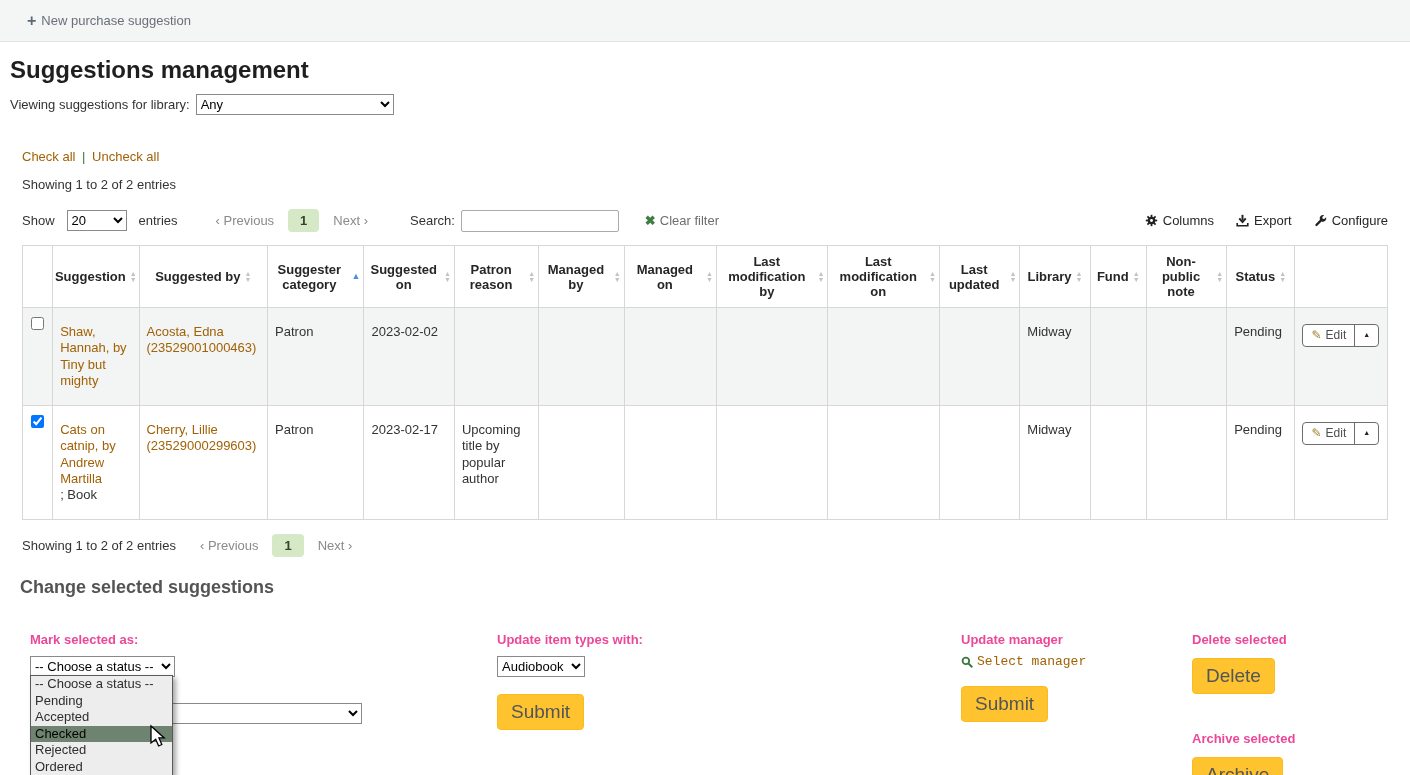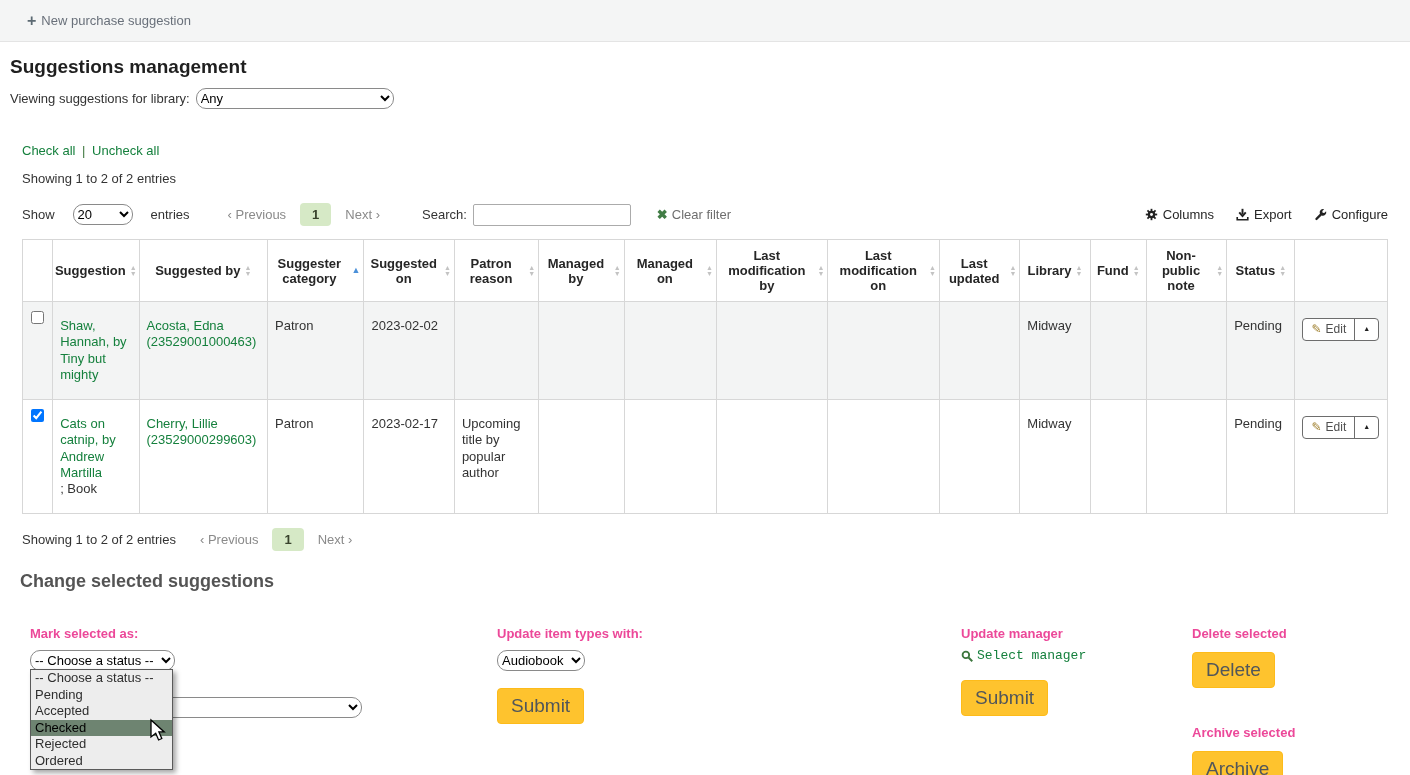--- a/index.html
+++ b/index.html
@@ -6,41 +6,41 @@
   html, body { width: 1410px; height: 775px; background: #fff; overflow: hidden;
     font-family: "Liberation Sans", sans-serif; font-size: 13px; color: #333; }
 
   
   .topbar { height: 42px; background: #f4f5f5; border-bottom: 1px solid #e4e4e4;
     display: flex; align-items: center; padding-left: 27px; }
   .topbar a { color: #69707a; text-decoration: none; display: inline-flex; align-items: center; gap: 5px; }
   .topbar .plus { font-weight: bold; font-size: 16px; color: #5c6a73; line-height: 1; }
 
   .content { padding: 0 10px; }
-  h1 { font-size: 19px; font-weight: bold; color: #1f1f1f; margin: 14px 0 10px; }
+  h1 { font-size: 24px; font-weight: bold; color: #1f1f1f; margin: 14px 0 10px; }
   .library-filter { display: flex; align-items: center; gap: 6px; margin-bottom: 14px; }
   select { font-family: "Liberation Sans", sans-serif; font-size: 13px; height: 21px;
-    border: 1px solid #8a8a8a; background: #fff; border-radius: 10px; }
+    border: 1px solid #8a8a8a; background: #fff; border-radius: 0; }
   .library-filter select { width: 198px; }
 
   
   .tabs { display: inline-flex; gap: 6px; border-bottom: 1px solid #cfcfcf; }
   .tab { padding: 8px 16px; font-weight: bold; cursor: pointer; }
   .tab.active { background: #fff; color: #1a1a1a; border: 1px solid #b7b7b7; border-bottom: 1px solid #fff; margin-bottom: -1px; }
   .tab.green { background: #418147; color: #fff; }
 
   .panel { padding: 20px 12px 0; }
-  a.green-link { color: #15803d; text-decoration: none; }
+  a.green-link { color: #a16207; text-decoration: none; }
   .check-links { margin-bottom: 13px; }
   .check-links .sep { color: #3c763d; margin: 0 3px; }
   .showing { color: #333; margin-bottom: 17px; }
 
   
   .controls { display: flex; align-items: center; margin-bottom: 13px; }
-  .show-group { display: flex; align-items: center; gap: 18px; }
+  .show-group { display: flex; align-items: center; gap: 12px; }
   .show-group select { width: 60px; }
   .pager { display: flex; align-items: center; gap: 14px; margin-left: 38px; color: #8a8a8a; }
   .pager .pg-btn { color: #8a8a8a; cursor: default; }
   .pager .pg-current { background: #d6e9c6; color: #38422c; padding: 4px 12px; border-radius: 4px; font-weight: bold; }
   .search-group { display: flex; align-items: center; gap: 6px; margin-left: 42px; }
   .search-group input { width: 158px; height: 22px; border: 1px solid #ababab; border-radius: 2px; padding: 0 4px; font-size: 13px; }
   .clear-filter { display: flex; align-items: center; gap: 4px; margin-left: 26px; color: #6e6e6e; cursor: pointer; }
   .clear-filter .x-icon { color: #417c45; font-size: 13px; font-weight: bold; }
   .right-tools { margin-left: auto; display: flex; align-items: center; gap: 22px; }
   .tool-btn { display: inline-flex; align-items: center; gap: 5px; color: #262626; cursor: pointer; }

